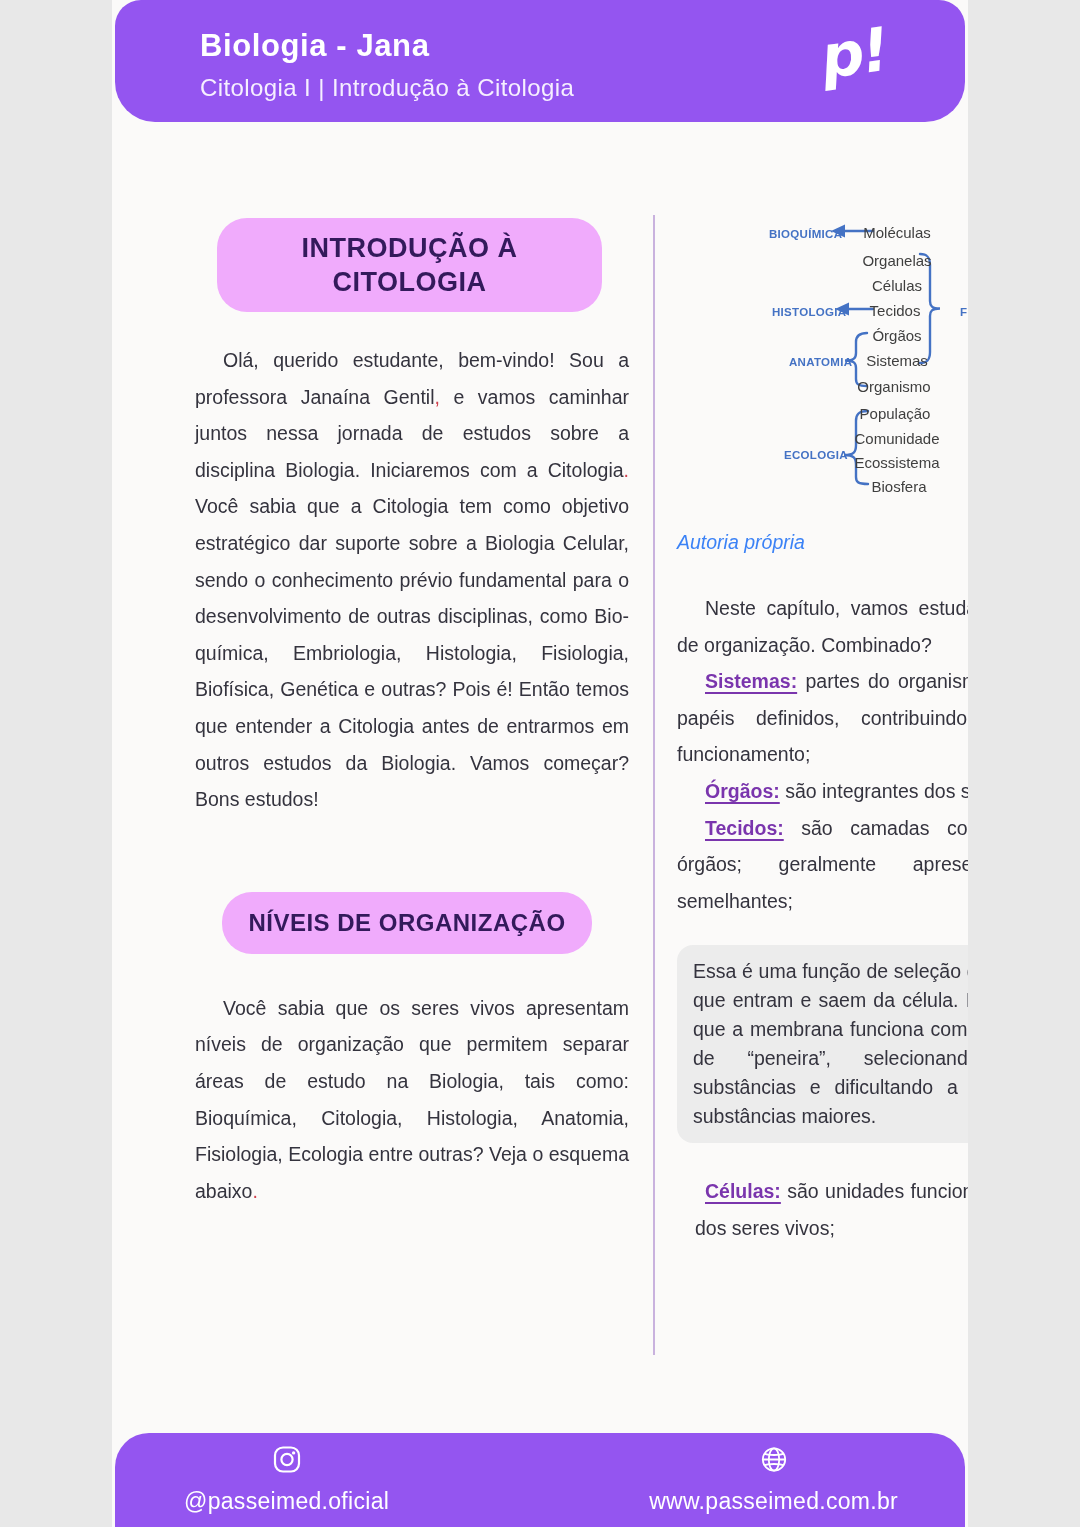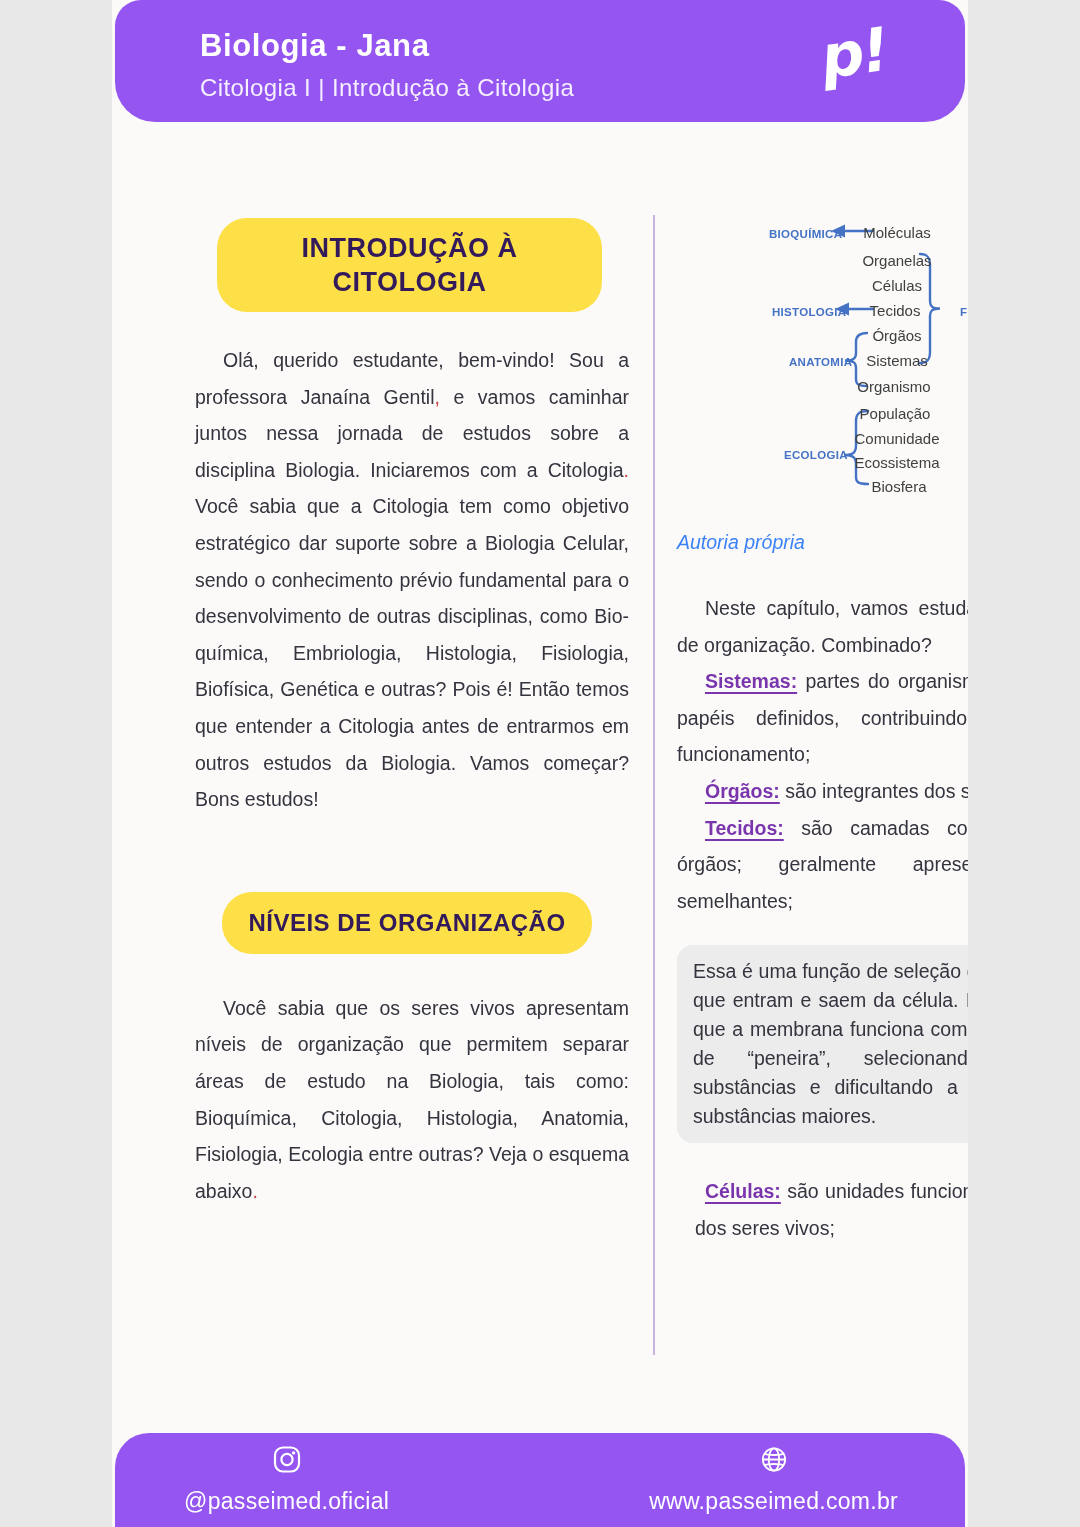--- a/index.html
+++ b/index.html
@@ -30,21 +30,21 @@
     font-family:"DejaVu Sans", sans-serif;
   }
 
   
   .content { position:absolute; top:218px; left:0; width:1080px; }
   .divider { position:absolute; left:541px; top:-3px; width:2px; height:1140px; background:#c9b2de; }
   .col-left  { position:absolute; left:83px;  top:0; width:434px; }
   .col-right { position:absolute; left:565px; top:0; width:436px; }
 
   .badge {
-    background:#fde047; border-radius:30px; color:#331a5b;
+    background:#f0abfc; border-radius:30px; color:#331a5b;
     font-weight:800; text-align:center; letter-spacing:.5px;
   }
   .badge-lg { margin:0 27px 0 22px; padding:13px 8px; font-size:27px; line-height:34px; }
   .badge-sm { margin:74px 37px 0 27px; padding:17px 6px; font-size:24px; }
 
   .para {
     font-size:19.5px; line-height:36.6px; text-align:justify;
     text-indent:28px; color:#34333e; hyphens:manual;
   }
   .mt30 { margin-top:30px; }

